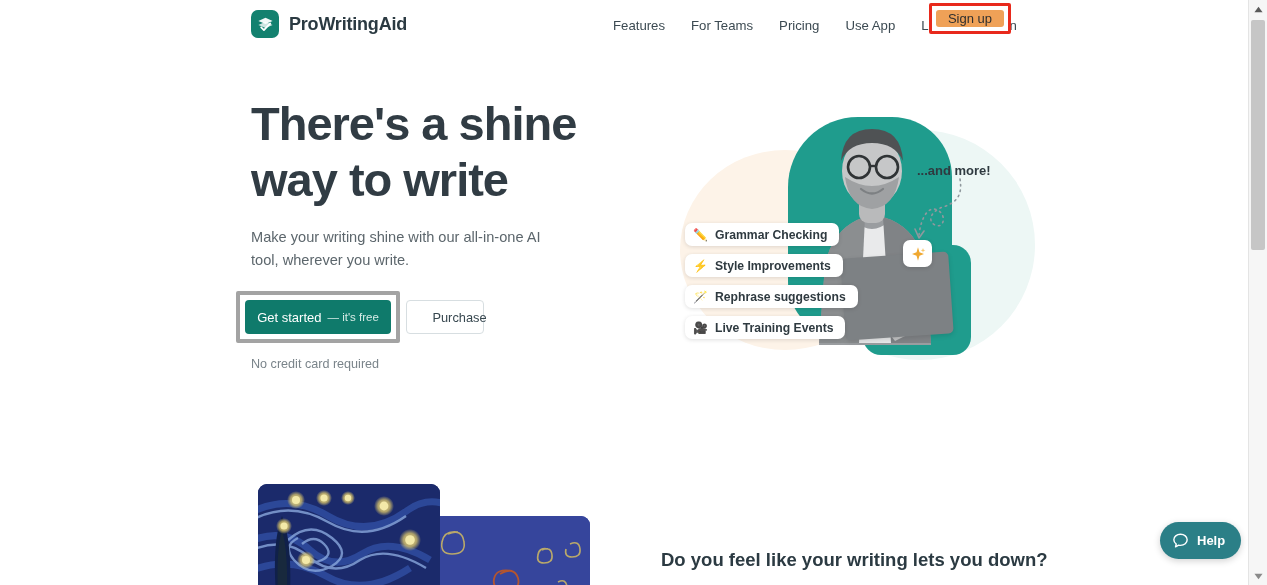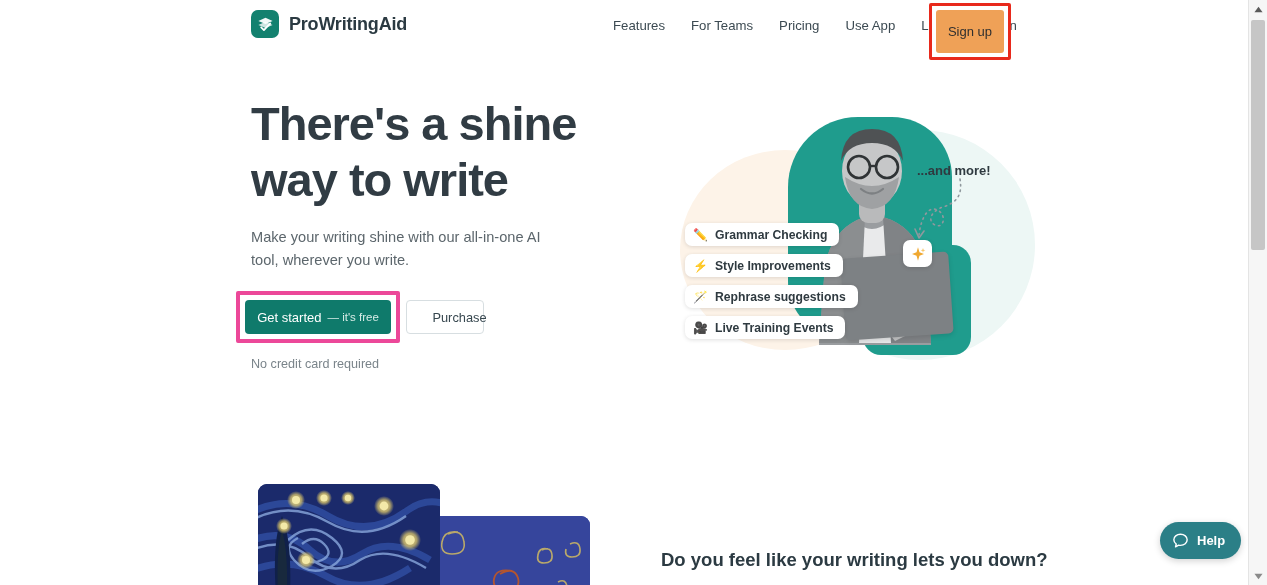--- a/index.html
+++ b/index.html
@@ -76,21 +76,21 @@
     padding: 6px 13px;
     white-space: nowrap;
     cursor: pointer;
     text-decoration: none;
   }
 
   
   #signup-wrap {
     position: absolute;
     left: 929px; top: 3px;
-    width: 82px; height: 57px;
+    width: 82px; height: 31px;
     border: 3px solid #e8291c;
     border-radius: 2px;
     background: #ffffff;
     padding: 4px;
   }
   #signup-button {
     width: 100%; height: 100%;
     background: #efa157;
     border: none;
     border-radius: 3px;
@@ -126,21 +126,21 @@
 
   
   #cta-row {
     position: absolute;
     left: 236px; top: 291px;
     display: flex;
     align-items: center;
   }
   #getstarted-wrap {
     width: 164px; height: 52px;
-    border: 4px solid #ec4899;
+    border: 4px solid #a3a3a3;
     border-radius: 2px;
     background: #ffffff;
     padding: 5px;
     flex: 0 0 auto;
   }
   #getstarted-button {
     width: 100%; height: 100%;
     background: #0f7a6b;
     border: none;
     border-radius: 4px;

